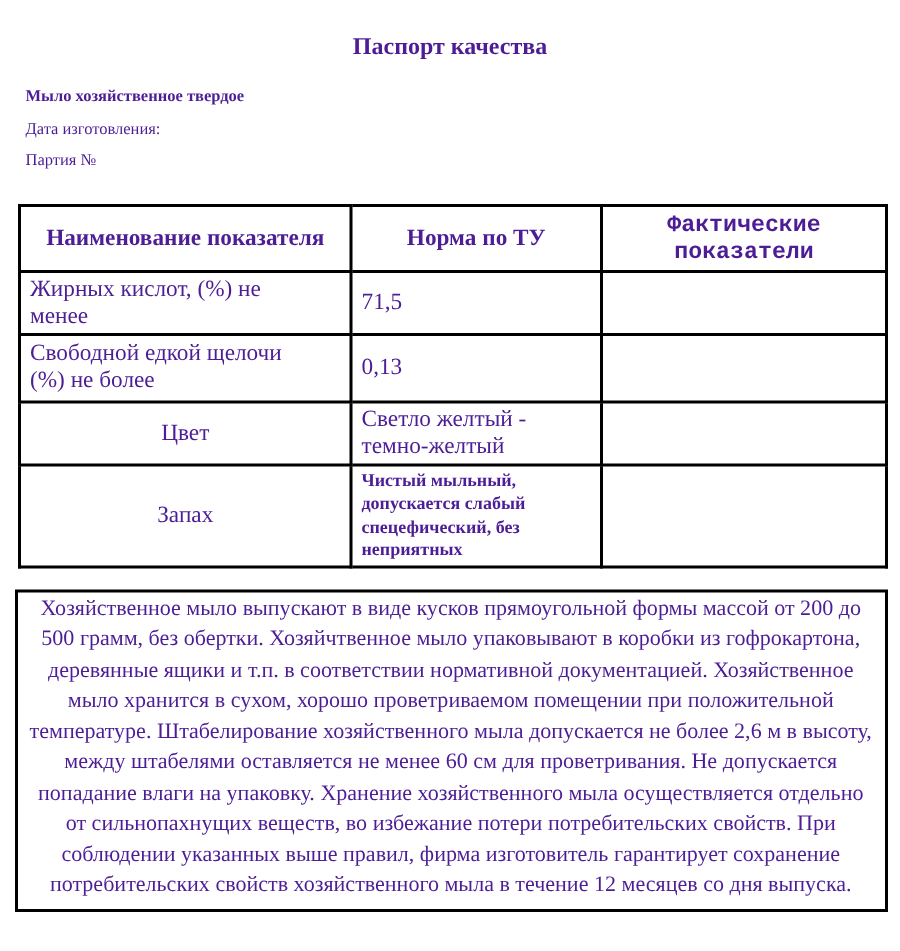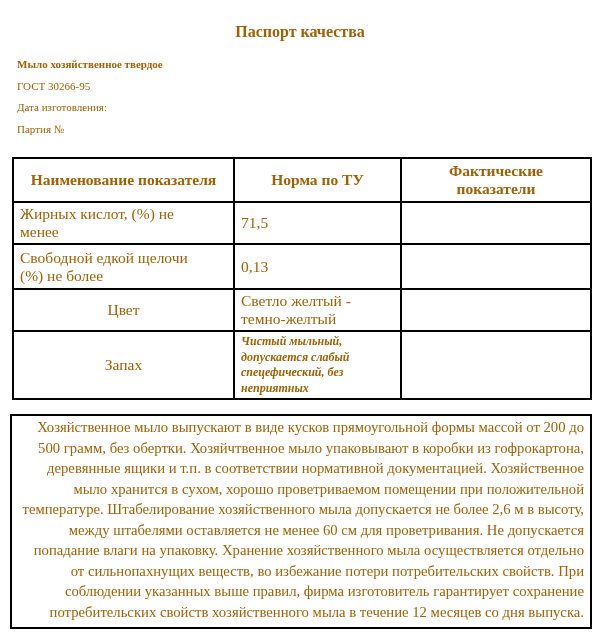--- a/index.html
+++ b/index.html
@@ -1,21 +1,21 @@
 <!DOCTYPE html>
 <html><head>
 <meta charset="utf-8">
 <style>
   * { box-sizing: border-box; }
   html, body { margin: 0; padding: 0; background: #ffffff; }
   .page {
     width: 600px;
     height: 634px;
     background: #ffffff;
-    color: #a16207;
+    color: #4c1d95;
     font-family: "Liberation Serif", serif;
     overflow: hidden;
     position: relative;
   }
   .title {
     text-align: center;
     font-weight: bold;
     font-size: 16px;
     padding-top: 23px;
   }
@@ -41,48 +41,46 @@
   }
   .spec-table th { font-weight: bold; text-align: center; }
   .row-header { height: 44px; }
   .row-1 { height: 41px; }
   .row-2 { height: 45px; }
   .row-3 { height: 36px; }
   .row-4 { height: 65px; }
   .cell-top { vertical-align: top; }
   .cell-center { text-align: center; }
   .cell-bold { font-weight: bold; text-align: left; }
-  .hdr-narrow { max-width: 112px; margin: 0 auto; }
+  .hdr-narrow { max-width: 112px; margin: 0 auto; font-family: Liberation Mono, monospace; }
   .small-norm {
     font-size: 12px;
     line-height: 15.5px;
     max-width: 118px;
     font-weight: bold;
-    font-style: italic;
   }
   .info-paragraph {
     margin: 14px 8px 0 10px;
     width: 582px;
     border: 2px solid #000000;
     padding: 1px 6px 5px 5px;
     font-size: 14.7px;
     line-height: 20.5px;
-    text-align: right;
+    text-align: center;
   }
 </style>
 </head>
 <body>
 
 <div class="page">
 
   <div class="title">Паспорт качества</div>
 
   <div class="info-block">
     <div class="product-name">Мыло хозяйственное твердое</div>
-    <div>ГОСТ 30266-95</div>
     <div>Дата изготовления:</div>
     <div>Партия №</div>
   </div>
 
   <table class="spec-table">
     <colgroup>
       <col style="width:221px">
       <col style="width:167px">
       <col style="width:190px">
     </colgroup>

